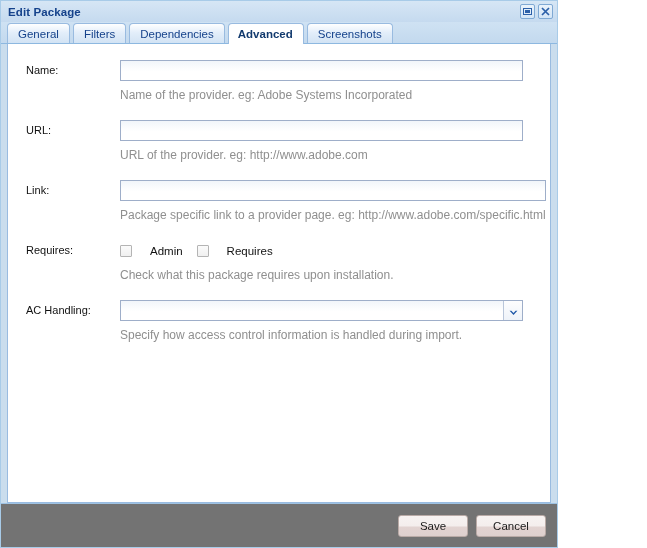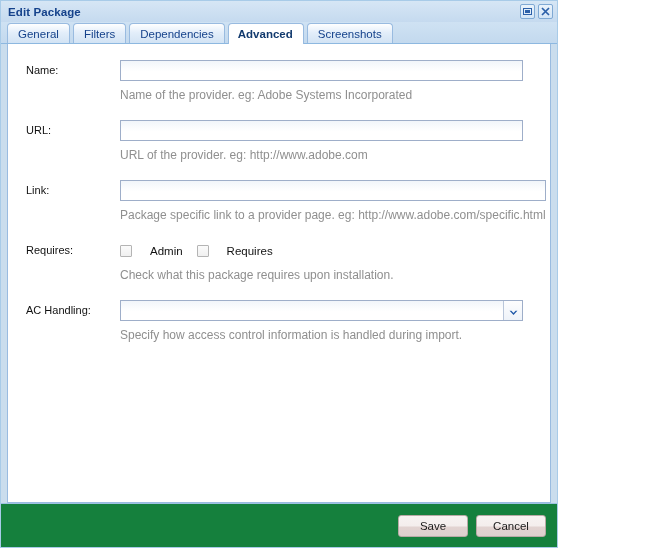--- a/index.html
+++ b/index.html
@@ -204,21 +204,21 @@
     background: linear-gradient(to bottom, #fdfdfe 0%, #eef3f9 100%);
     display: flex;
     align-items: center;
     justify-content: center;
   }
 
   
   .footer {
     flex: 0 0 44px;
     height: 44px;
-    background: #15803d;
+    background: #737373;
     border-top: 1px solid #9ec2e3;
     display: flex;
     align-items: center;
     justify-content: flex-end;
     padding-right: 11px;
     gap: 8px;
     box-sizing: border-box;
   }
   .btn {
     width: 70px;

